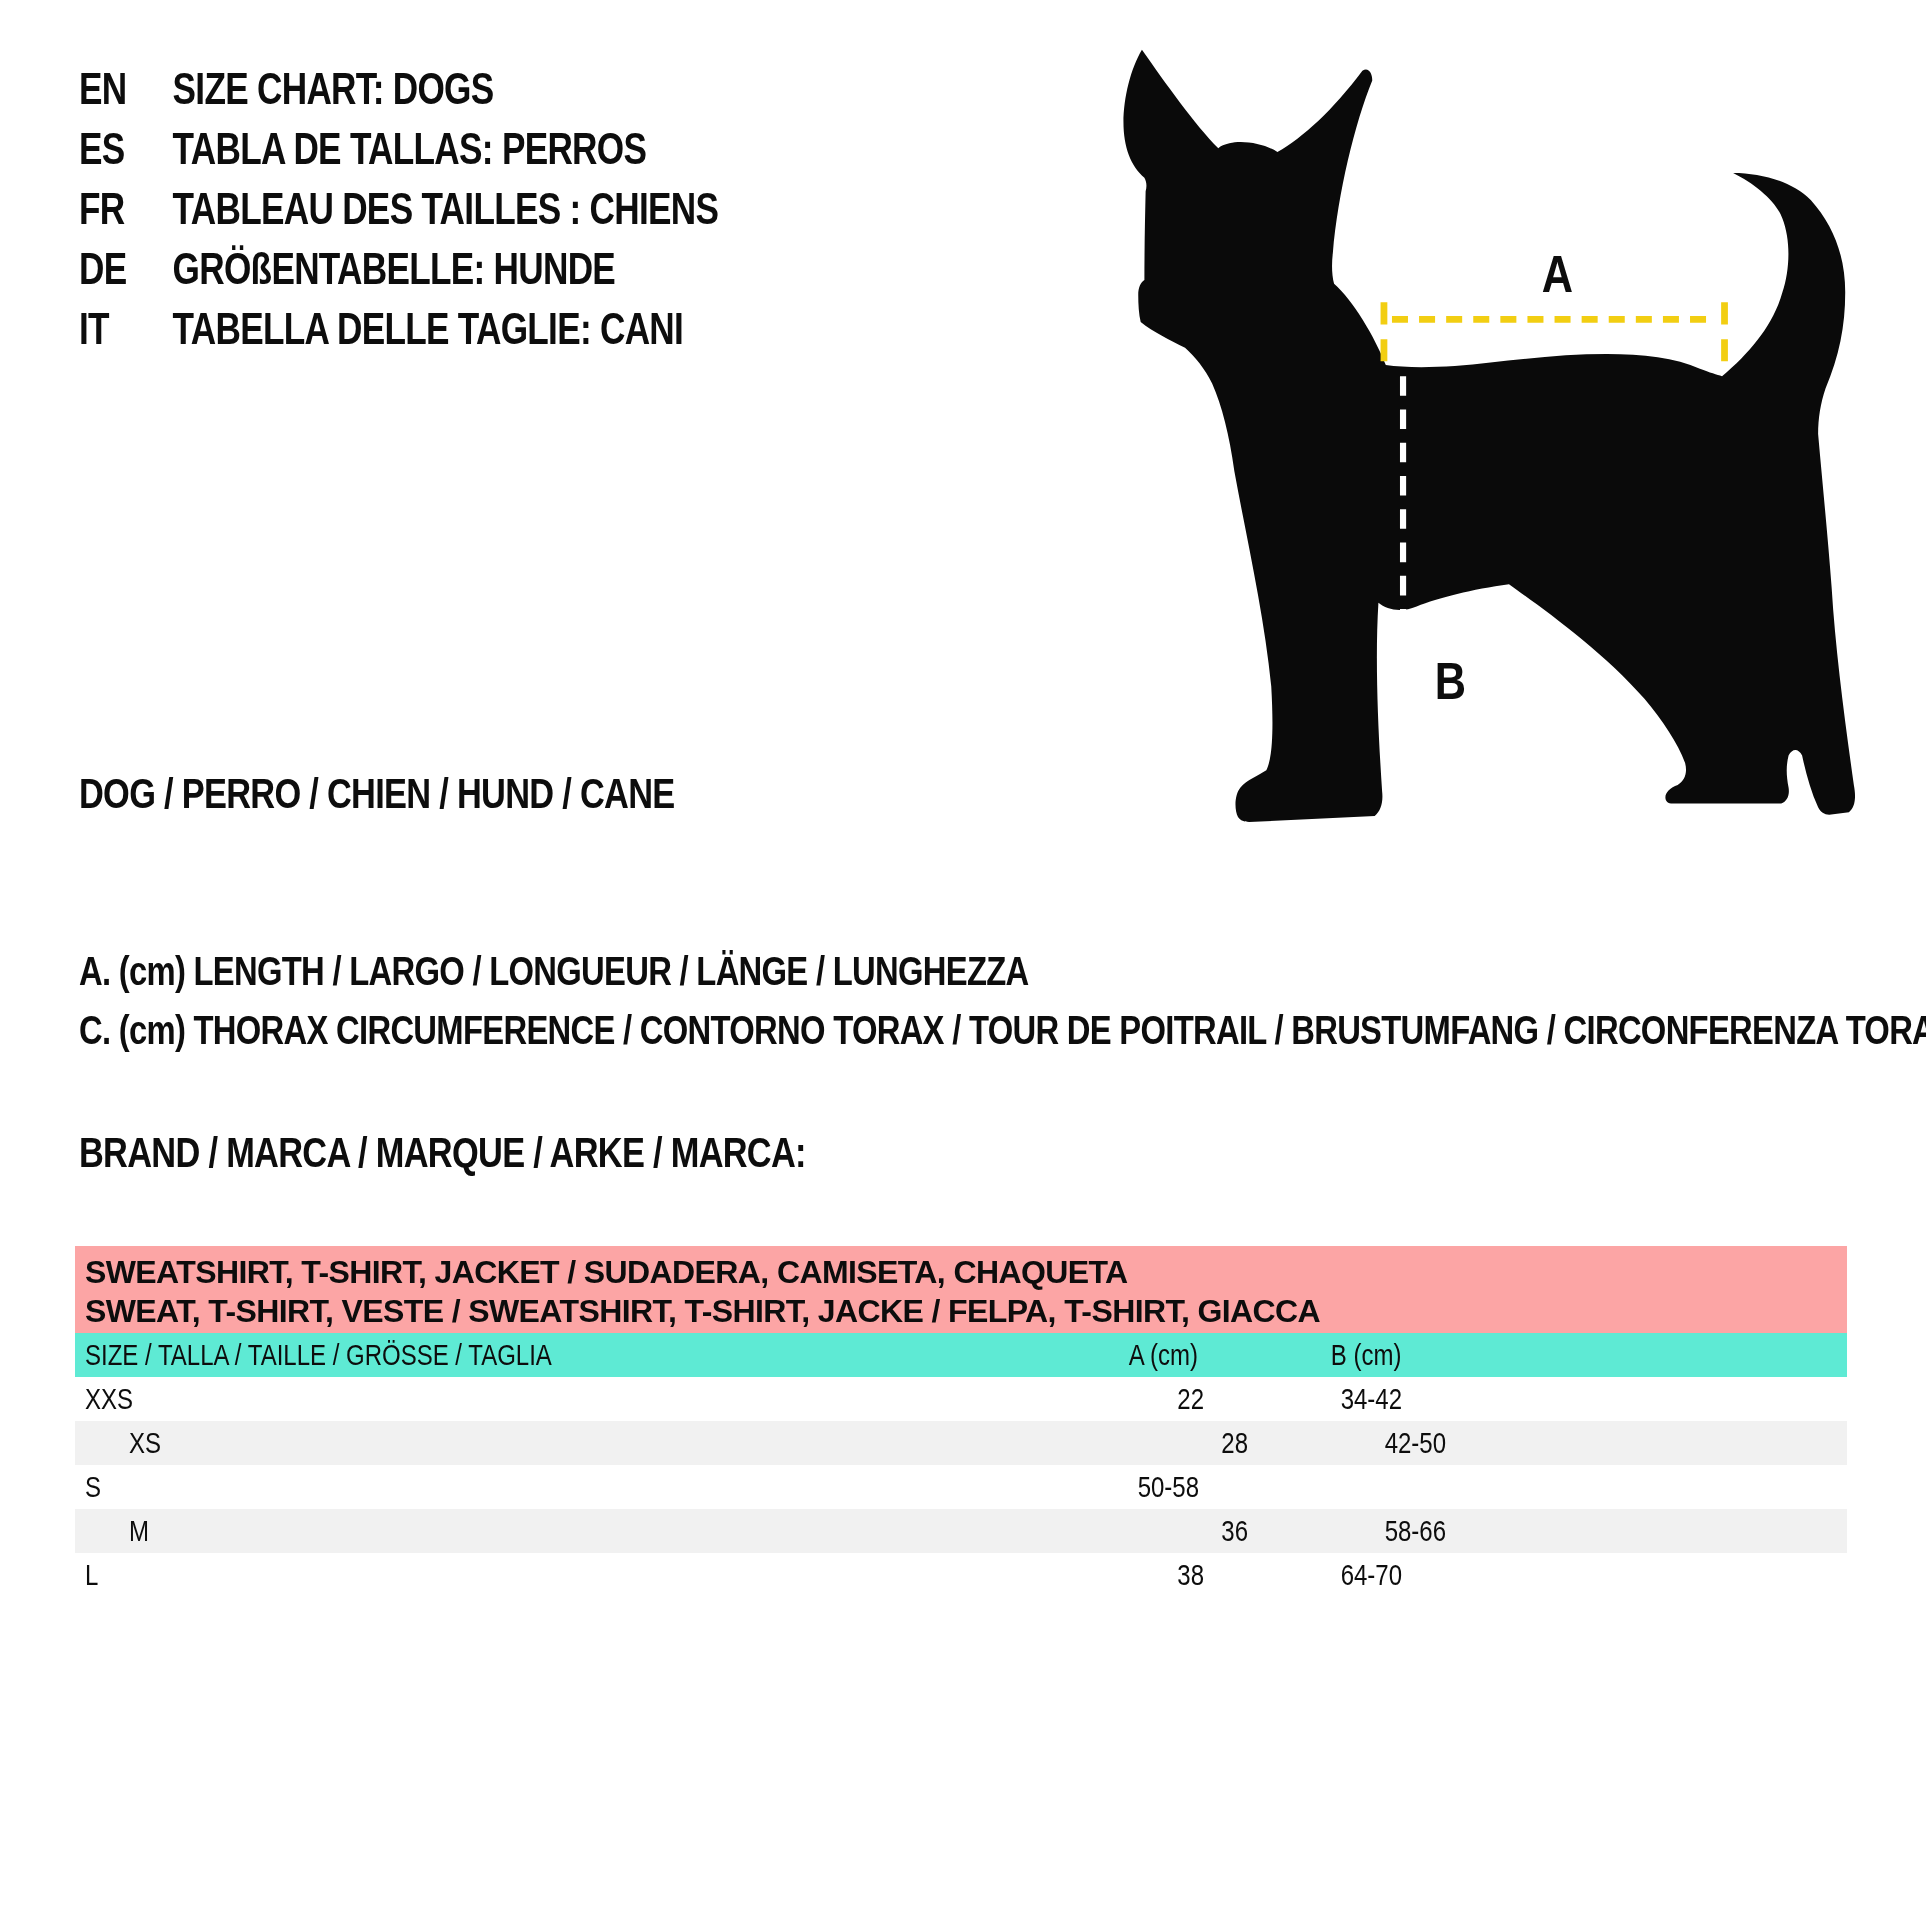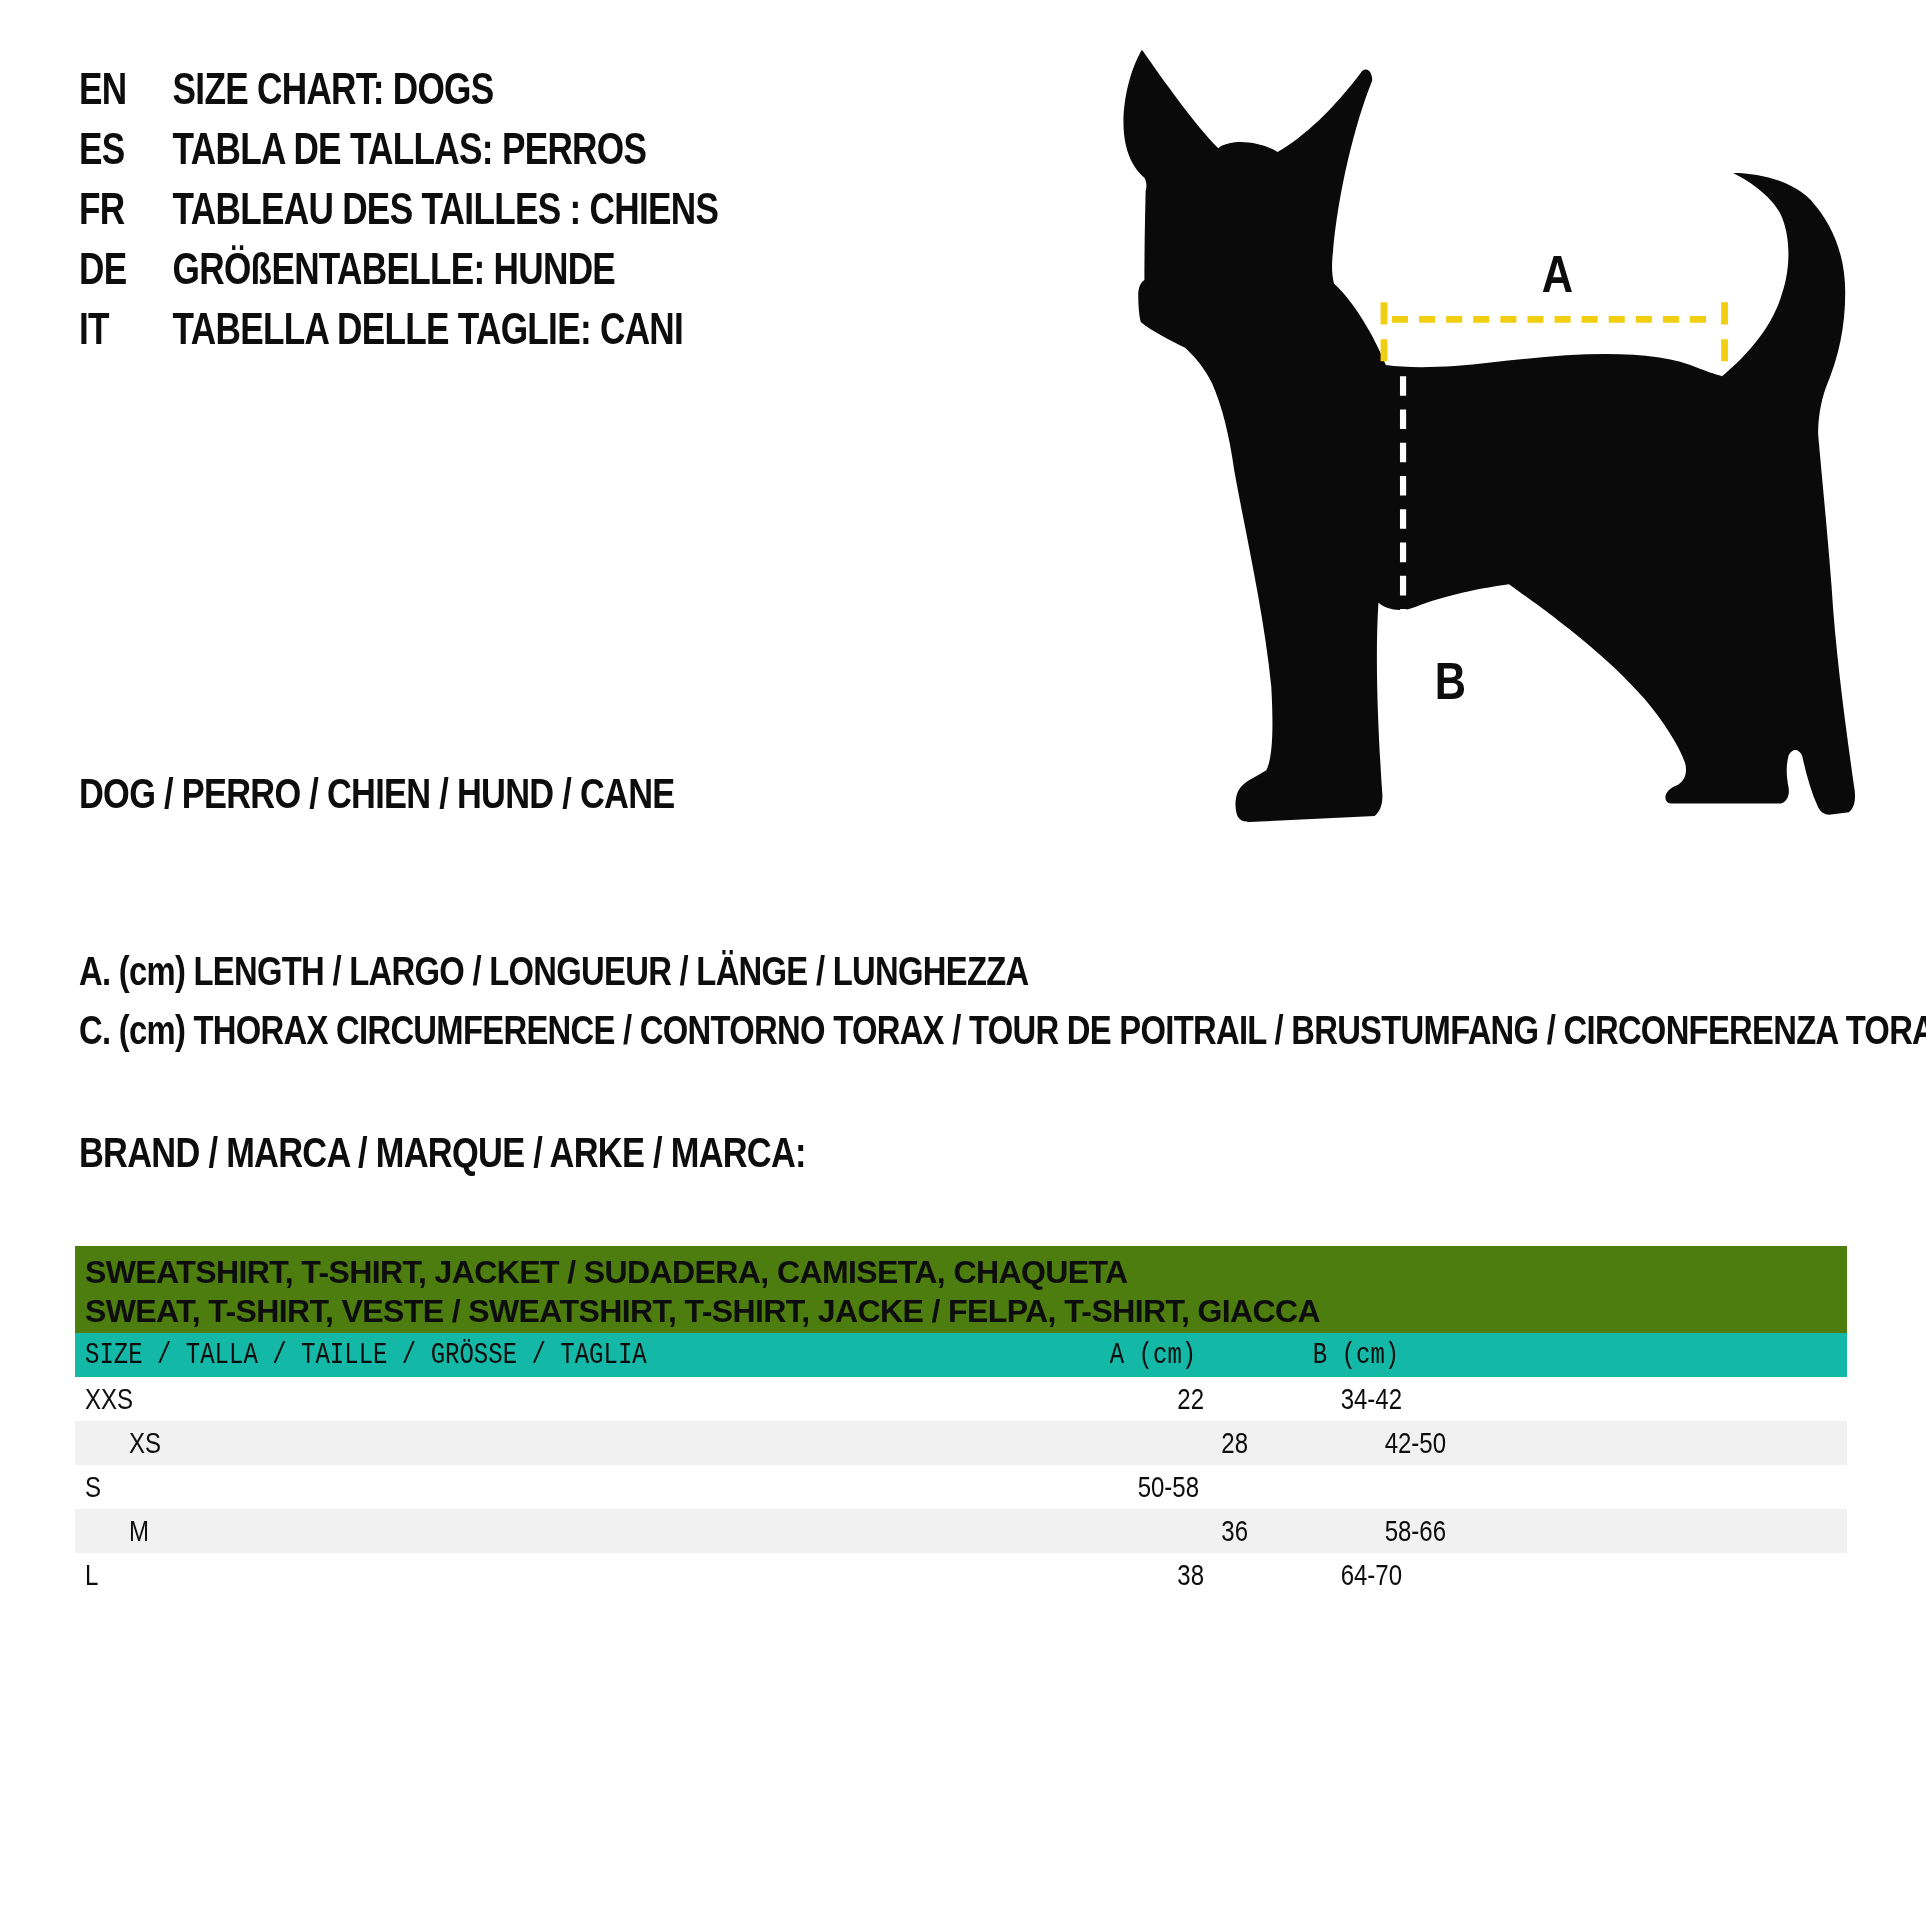--- a/index.html
+++ b/index.html
@@ -28,27 +28,27 @@
   
   .bigline{font-size:43px;font-weight:700;letter-spacing:-0.9px;white-space:nowrap;
            transform:scaleX(0.80);transform-origin:0 0;}
   .caption-line{left:79px;top:769px;}
   .measure-a{left:79px;top:948px;font-size:41px;}
   .measure-c{left:79px;top:1007px;font-size:41px;}
   .brand-line{left:79px;top:1128px;}
 
   
   .size-table{left:75px;top:1246px;width:1772px;}
-  .banner{background:#4d7c0f;height:87px;padding:7.4px 0 0 10px;box-sizing:border-box;}
+  .banner{background:#fca5a5;height:87px;padding:7.4px 0 0 10px;box-sizing:border-box;}
   .banner div{font-size:32px;font-weight:700;line-height:39px;letter-spacing:-0.6px;white-space:nowrap;}
   .trow{display:grid;grid-template-columns:744px 388px 203px 1fr;height:44px;
         line-height:44px;font-size:30px;align-items:center;}
   .trow .c1{padding-left:10px;text-align:left;}
   .trow .c2,.trow .c3{text-align:right;}
-  .thead{background:#14b8a6;font-family:Liberation Mono, monospace;}
+  .thead{background:#5eead4;}
   .r-alt{background:#F1F1F1;padding-left:44px;}
 </style>
 </head>
 <body>
 
 <div>
 
   <div class="abs lang-list">
     <div class="lang-row">
       <span class="lang-code">EN</span>

